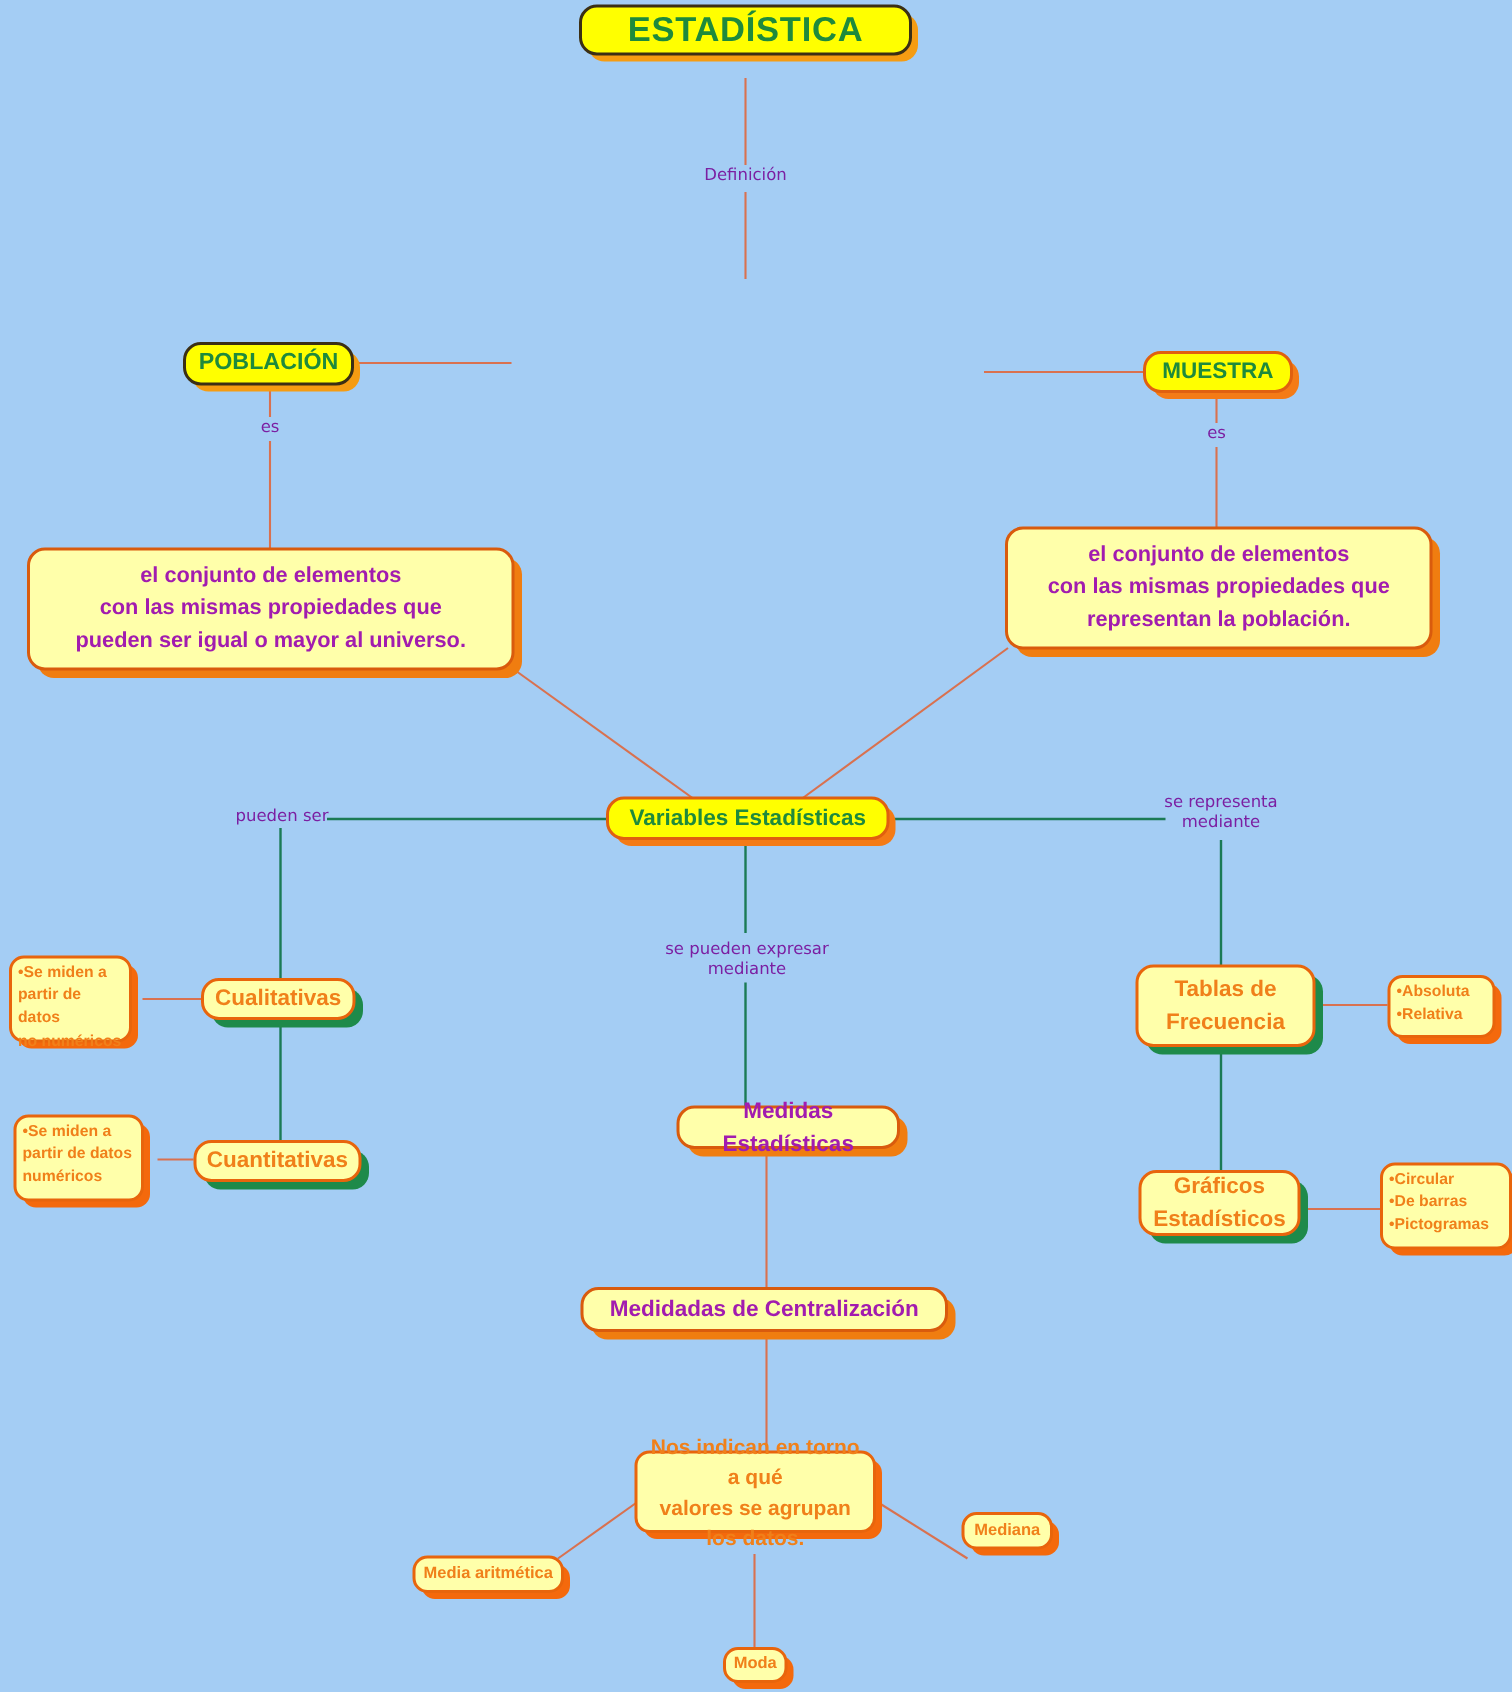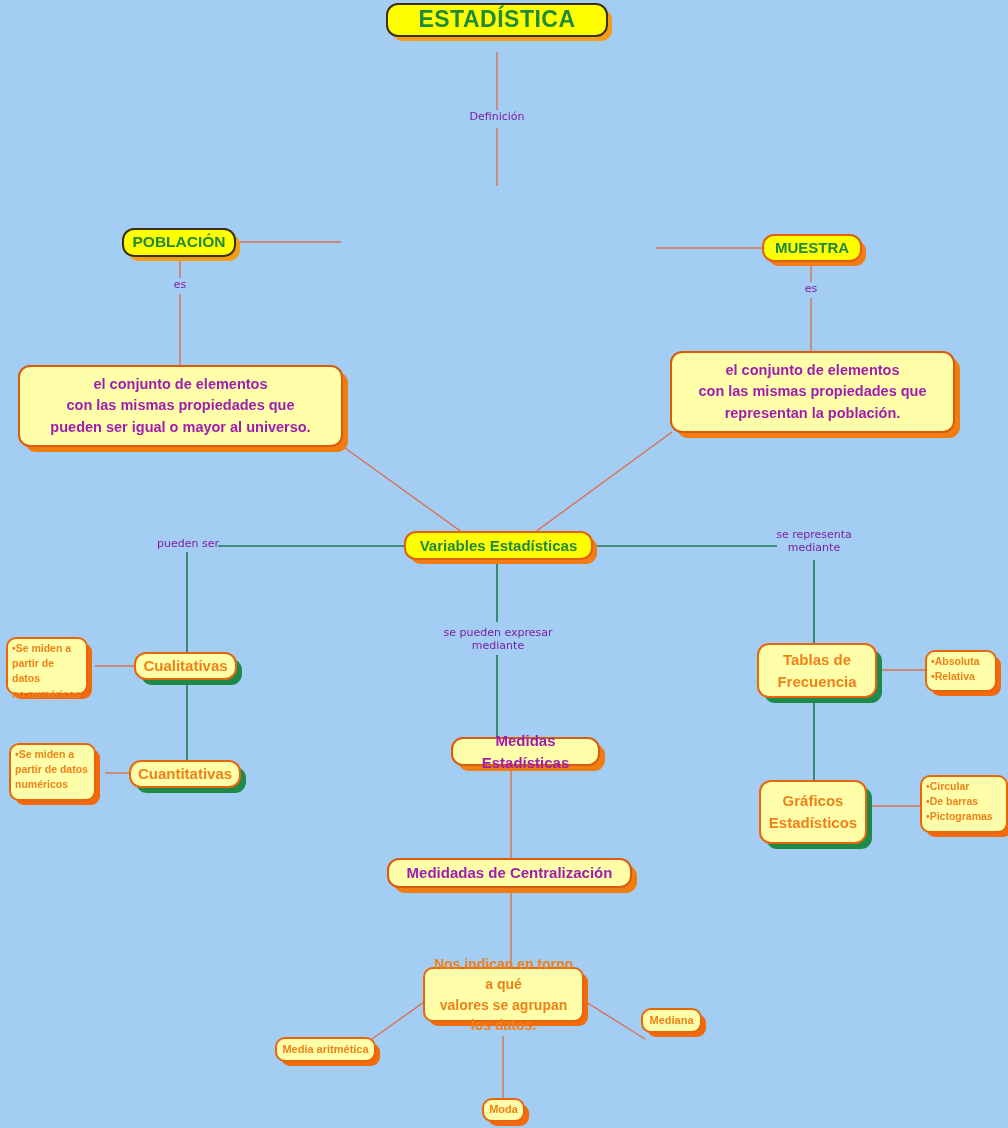--- a/index.html
+++ b/index.html
@@ -207,20 +207,20 @@
   <div class="node v-paleorange" style="left:641px;top:1008px;width:61px;height:25px;font-size:11px;border-radius:10px;">Mediana</div>
 
   <div class="node v-paleorange" style="left:482px;top:1098px;width:43px;height:24px;font-size:11px;border-radius:10px;">Moda</div>
 
   <div class="node v-palegreensh" style="left:757px;top:643px;width:120px;height:55px;font-size:15px;">Tablas de
 Frecuencia</div>
 
   <div class="node v-paleorange bullets" style="left:925px;top:650px;width:72px;height:42px;font-size:10.5px;padding:2px 4px;border-radius:10px;">•Absoluta
 •Relativa</div>
 
-  <div class="node v-palegreensh" style="left:759px;top:780px;width:108px;height:64px;font-size:15px;">Gráficos
+  <div class="node v-palegreensh" style="left:759px;top:780px;width:108px;height:44px;font-size:15px;">Gráficos
 Estadísticos</div>
 
   <div class="node v-paleorange bullets" style="left:920px;top:775px;width:88px;height:58px;font-size:10.5px;padding:2px 4px;border-radius:10px;">•Circular
 •De barras
 •Pictogramas</div>
 
 </div>
 
 </body></html>

